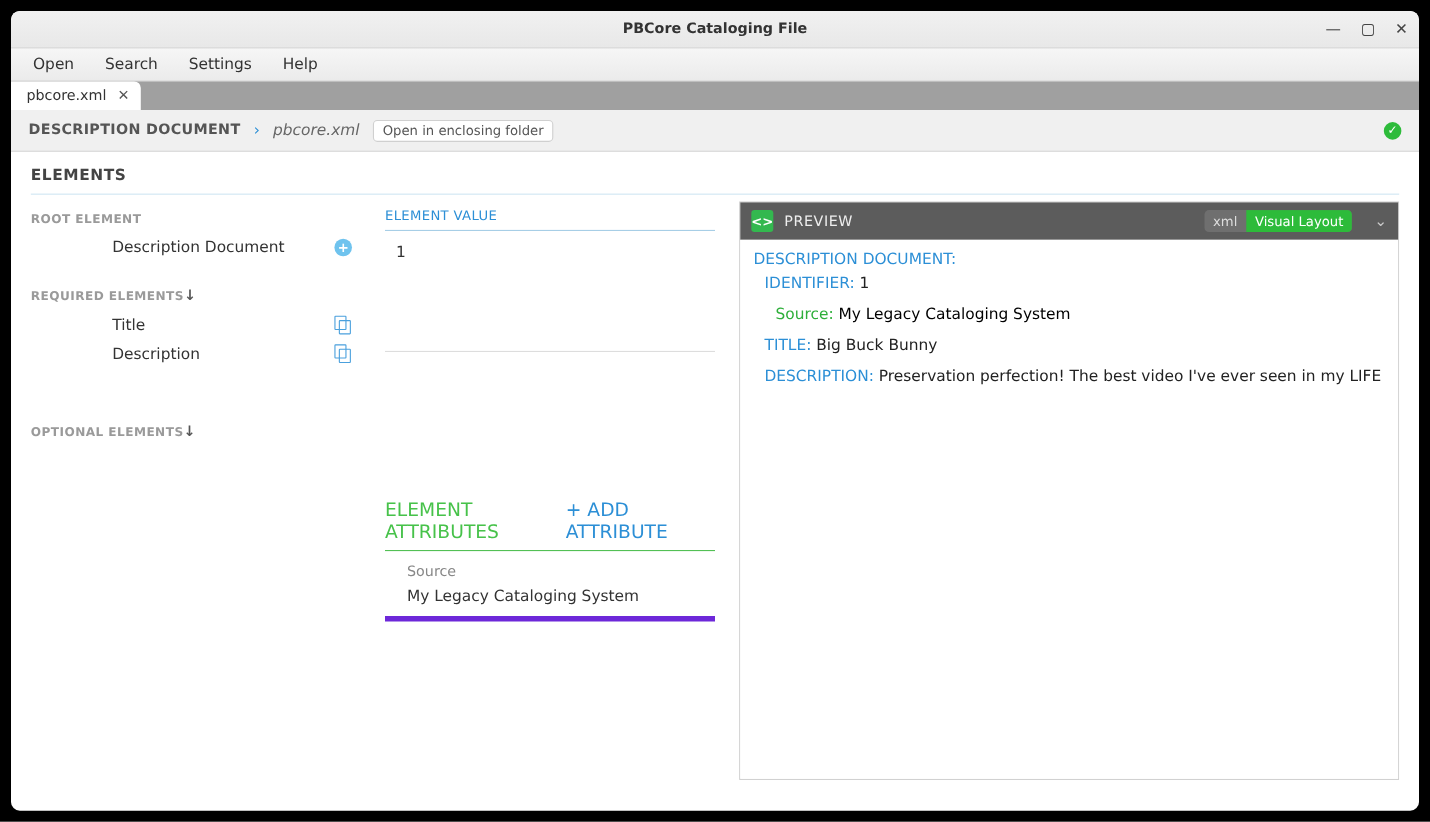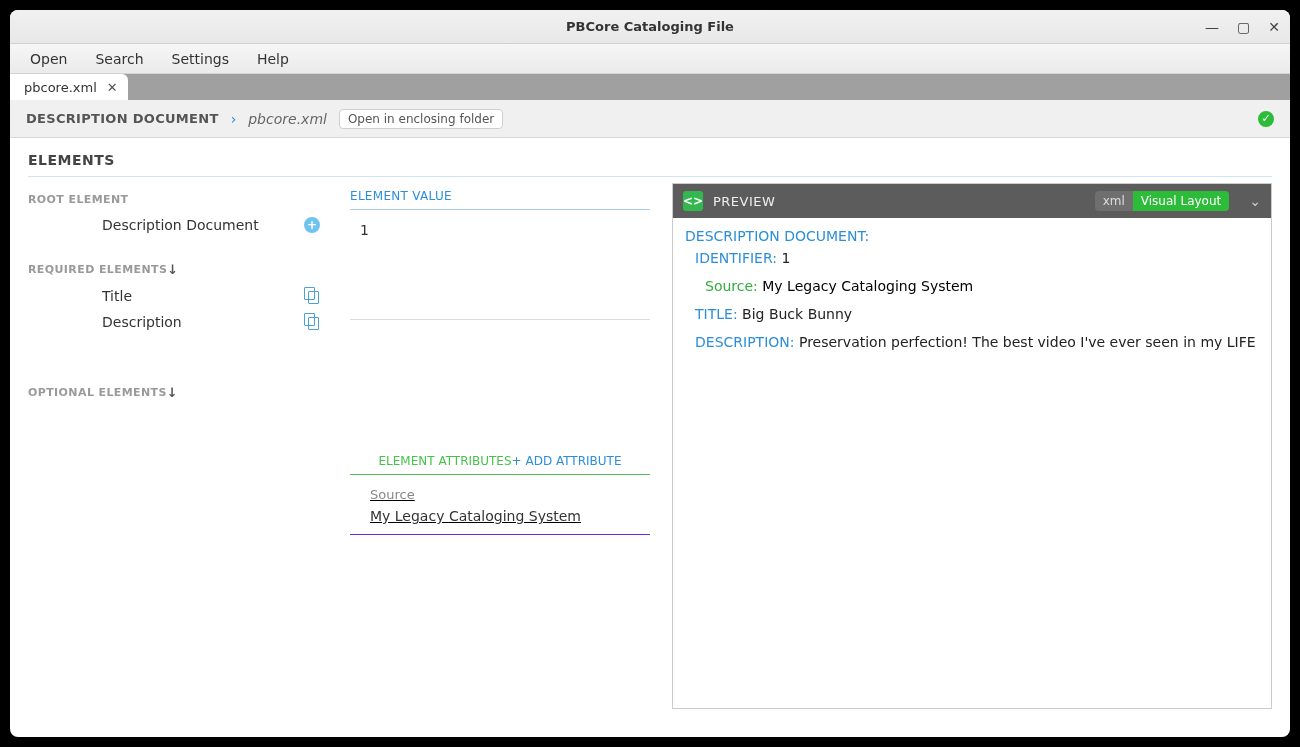--- a/index.html
+++ b/index.html
@@ -47,23 +47,23 @@
   .copy-ico::before, .copy-ico::after { content:""; position:absolute; width:9px; height:11px; border:1.5px solid currentColor; border-radius:1px;}
   .copy-ico::before { left:0; top:0; }
   .copy-ico::after { left:4px; top:4px; background:transparent;}
   .tree-row.selected .copy-ico { color:#fff; }
   .tree-row .copy-ico { color:#4aa0dd; }
 
   
   .midcol { width: 300px; }
   .field-title { font-size: 12px; color: #2c8fd6; letter-spacing: .3px; padding: 6px 0 6px 0; border-bottom: 1.5px solid #a7cee6; margin-bottom: 10px;}
   .field-value { font-size: 14px; color: #333; padding: 2px 10px; min-height: 100px; border-bottom: 1px solid #ddd;}
-  .attr-head { display:flex; align-items:center; justify-content:center; font-size:12px; color:#47c24a; padding: 4px 0 6px 0; border-bottom:1.5px solid #53c055; margin-top: 130px; margin-bottom: 12px;}
+  .attr-head { display:flex; align-items:center; justify-content:center; font-size:17px; color:#47c24a; padding: 4px 0 6px 0; border-bottom:1.5px solid #53c055; margin-top: 130px; margin-bottom: 12px;}
   .attr-head .add { color:#2c8fd6; cursor:pointer;}
-  .attr-block { padding: 0 12px 10px 20px; border-bottom:1px solid #6d28d9;text-decoration:underline;}
+  .attr-block { padding: 0 12px 10px 20px; border-bottom:5px solid #6d28d9;}
   .attr-name { font-size: 13px; color:#888; margin-bottom: 6px;}
   .attr-val { font-size: 14px; color:#333;}
 
   
   .rightcol { flex:1; display:flex; flex-direction:column; border:1px solid #ccc;}
   .preview-head { height: 34px; background: #5c5c5c; display:flex; align-items:center; padding: 0 10px; gap:10px;}
   .preview-head .ico { width:20px; height:20px; background:#33b84f; border-radius:3px; display:flex; align-items:center; justify-content:center; color:#fff; font-size:12px; font-weight:bold;}
   .preview-head .lbl { color:#eee; font-size:13px; letter-spacing:.5px;}
   .preview-head .toggle { margin-left:auto; display:flex; align-items:center; background:#6f6f6f; border-radius:4px; overflow:hidden; font-size:12px;}
   .preview-head .toggle span { padding: 3px 8px; color:#ddd; cursor:pointer;}

